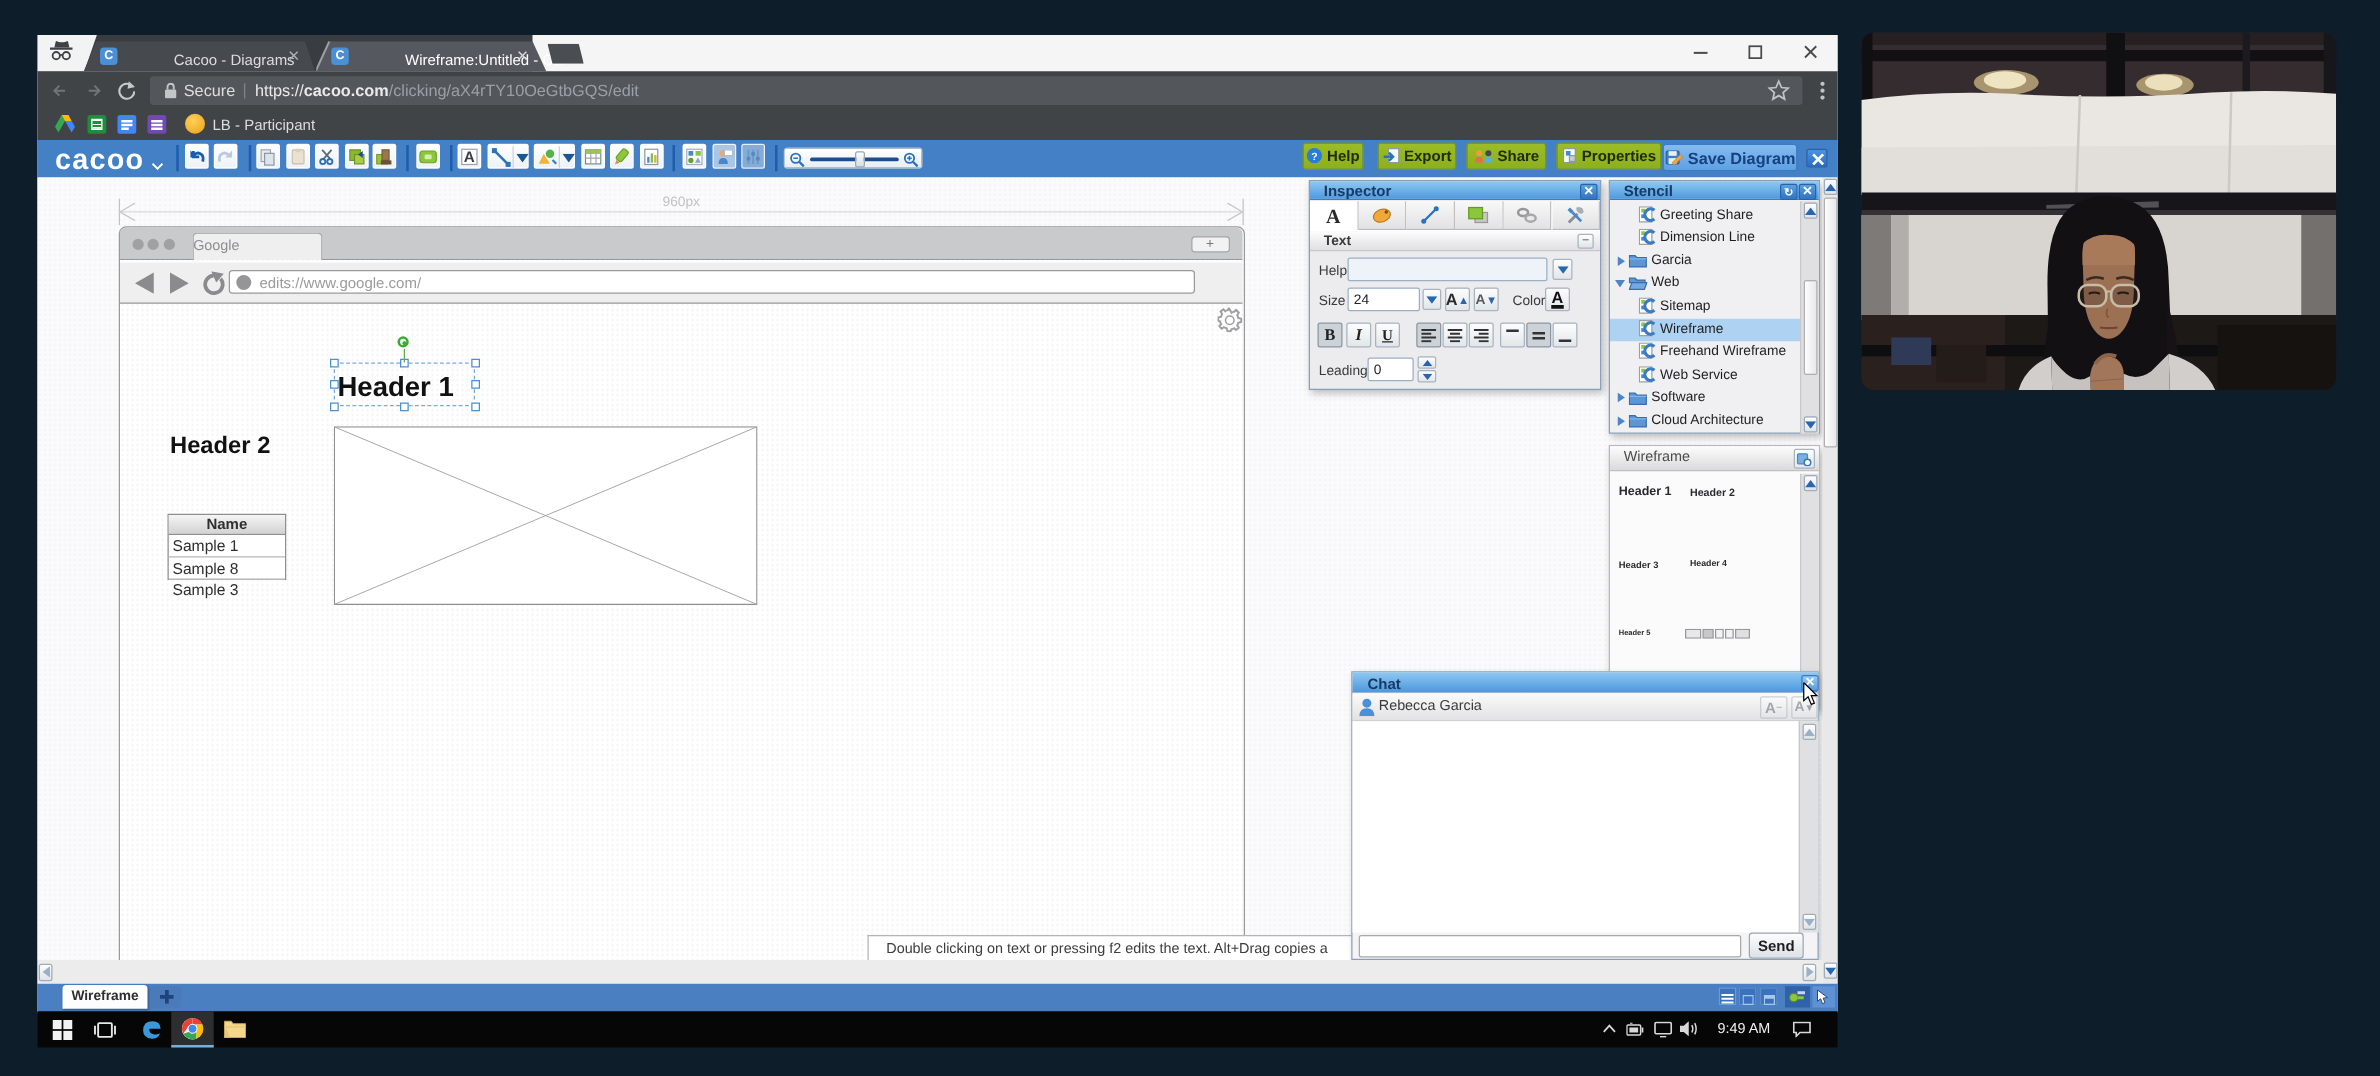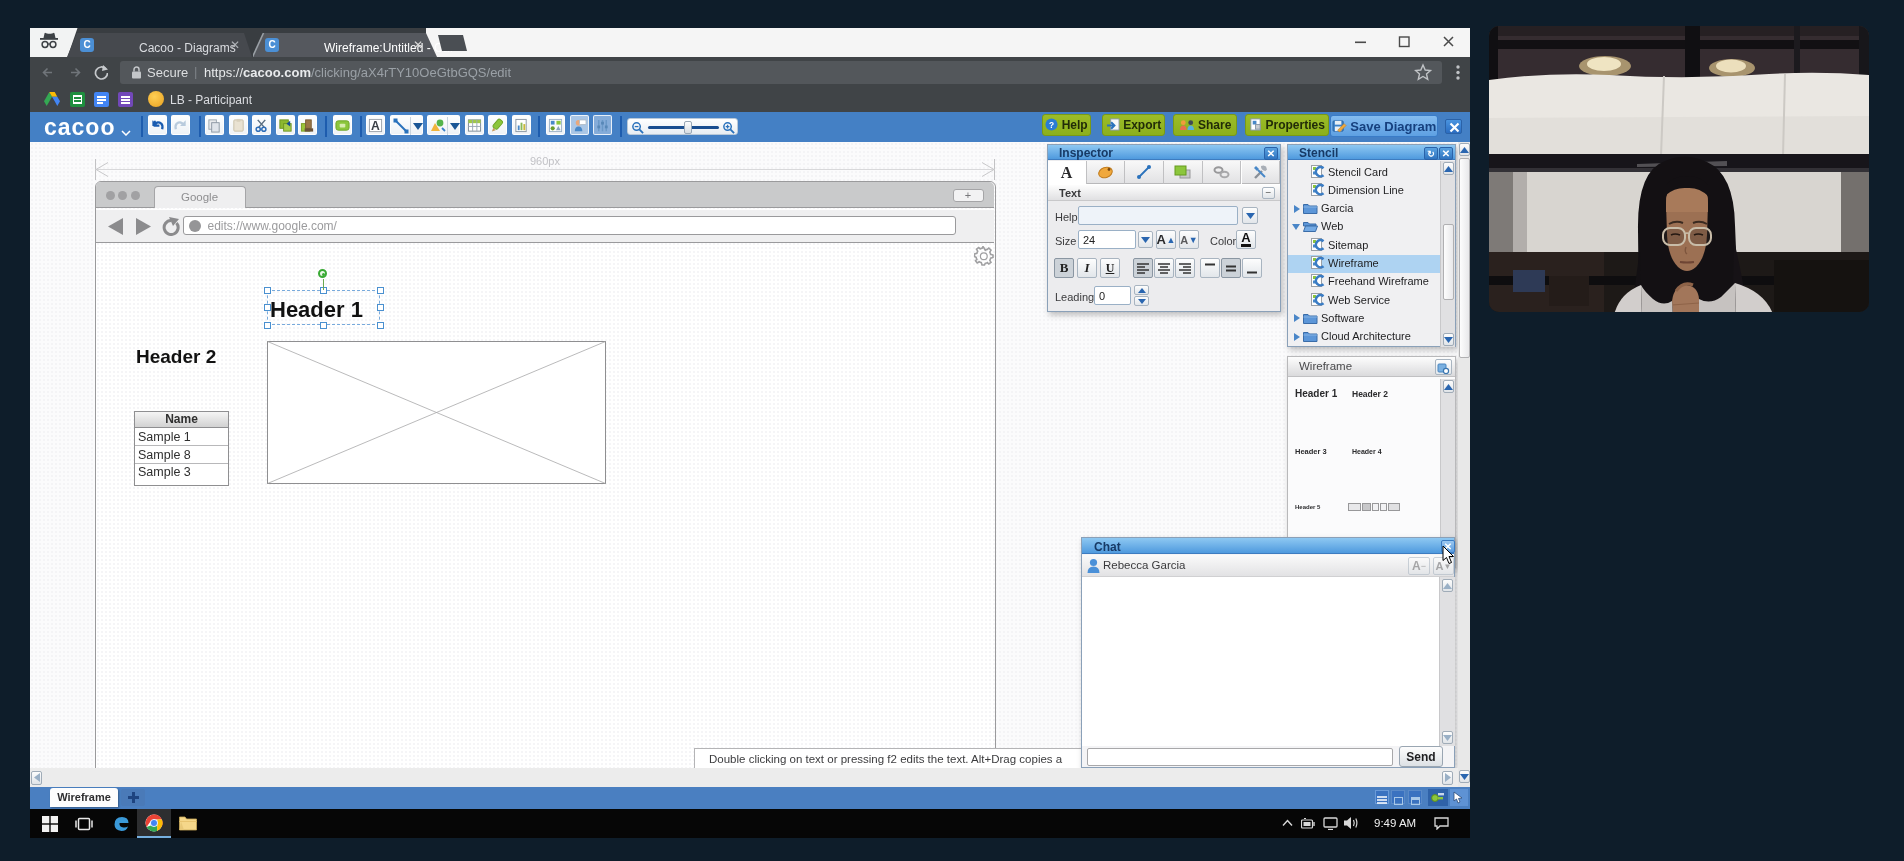--- a/index.html
+++ b/index.html
@@ -370,21 +370,21 @@
       <path d="M15 10.5 L3 17.5 L15 24.5" stroke="#c8c8ca" stroke-width="1" fill="none"></path>
       <path d="M889 10.5 L901 17.5 L889 24.5" stroke="#c8c8ca" stroke-width="1" fill="none"></path>
       <text x="452" y="13" font-size="11" fill="#c2c2c6" text-anchor="middle" font-family="Liberation Sans">960px</text>
     </svg>
 
     <div class="abs" style="left:64.5px;top:39px;width:901px;height:600px;border:1.5px solid #9a9a9c;border-radius:6px 6px 0 0;background-color:#fff;background-image:radial-gradient(#f5f5f7 0.9px, transparent 0.9px);background-size:4px 4px">
       <div class="abs" style="left:0;top:0;width:898px;height:26px;background:#c9cacb;border-radius:5px 5px 0 0;border-bottom:1.5px solid #9a9a9c">
         <div class="abs" style="left:10px;top:9px;width:9px;height:9px;border-radius:50%;background:#a1a1a3"></div>
         <div class="abs" style="left:22px;top:9px;width:9px;height:9px;border-radius:50%;background:#a1a1a3"></div>
         <div class="abs" style="left:35px;top:9px;width:9px;height:9px;border-radius:50%;background:#a1a1a3"></div>
-        <div class="abs" style="left:58px;top:4px;width:92px;height:22px;background:#efeff0;border:1.5px solid #a5a5a7;border-bottom:none;border-radius:4px 4px 0 0;text-align:center;font-size:11.5px;color:#8e8e90;line-height:21px">Google</div>
+        <div class="abs" style="left:58px;top:4px;width:104px;height:22px;background:#efeff0;border:1.5px solid #a5a5a7;border-bottom:none;border-radius:4px 4px 0 0;text-align:left;font-size:11.5px;color:#8e8e90;line-height:21px">Google</div>
         <div class="abs" style="left:857px;top:7px;width:31px;height:13px;background:#f2f2f3;border:1.5px solid #a5a5a7;border-radius:3px;text-align:center;font-size:11px;color:#77777a;line-height:10px">+</div>
       </div>
       <div class="abs" style="left:0;top:27.5px;width:898px;height:33px;background:#efeff0;border-bottom:1.5px solid #9a9a9c">
         <svg class="abs" style="left:11px;top:7px" width="120" height="19" viewBox="0 0 120 19">
           <path d="M16 1 L16 18 L1 9.5 Z" fill="#8b8b8d"></path>
           <path d="M29 1 L29 18 L44 9.5 Z" fill="#8b8b8d"></path>
           <path d="M64 3.5 A 7 7 0 1 0 69.5 6" fill="none" stroke="#8b8b8d" stroke-width="3"></path>
           <path d="M62 0 L72 2 L66 9 Z" fill="#8b8b8d"></path>
         </svg>
         <div class="abs" style="left:87px;top:6.5px;width:773px;height:19px;background:#fff;border:1.5px solid #9a9a9c;border-radius:3px">
@@ -413,21 +413,21 @@
     <div class="abs" style="left:288px;top:126.5px;width:9px;height:9px;border:2px solid #3aaa35;border-radius:50%;background:#eaf6e8"></div>
     <div class="abs" style="left:292px;top:130.5px;width:3px;height:3px;border-radius:50%;background:#3aaa35"></div>
 
     <div class="abs" style="left:106px;top:204px;font-size:19px;font-weight:bold;color:#111">Header 2</div>
 
     <svg class="abs" style="left:237px;top:199px" width="339" height="143" viewBox="0 0 339 143">
       <rect x="0.5" y="0.5" width="338" height="142" fill="#fff" stroke="#8f8f91" stroke-width="1"></rect>
       <path d="M0.5 0.5 L338.5 142.5 M338.5 0.5 L0.5 142.5" stroke="#a8a8aa" stroke-width="0.8"></path>
     </svg>
 
-    <div class="abs" style="left:104px;top:269px;width:95px;height:75px;border:1px solid #8f8f91;background:#fff">
+    <div class="abs" style="left:104px;top:269px;width:95px;height:53px;border:1px solid #8f8f91;background:#fff">
       <div class="abs" style="left:0;top:0;width:93px;height:16px;background:linear-gradient(#f5f5f5,#d2d2d2);border-bottom:1px solid #8f8f91;text-align:center;font-size:12px;font-weight:bold;color:#2f2f2f;line-height:15px">Name</div>
       <div class="abs" style="left:0;top:17px;width:93px;height:17px;font-size:12.5px;color:#2f2f2f;padding-left:3px;line-height:16px;border-bottom:1px solid #b8b8ba">Sample 1</div>
       <div class="abs" style="left:0;top:35px;width:93px;height:17px;font-size:12.5px;color:#2f2f2f;padding-left:3px;line-height:16px;border-bottom:1px solid #b8b8ba">Sample 8</div>
       <div class="abs" style="left:0;top:53px;width:93px;height:15px;font-size:12.5px;color:#2f2f2f;padding-left:3px;line-height:14px">Sample 3</div>
     </div>
 
     <div class="abs" style="left:664px;top:605.5px;width:390px;height:21px;background:#fff;border:1px solid #b4b4b6;border-right:none;border-bottom:none;font-size:11.5px;color:#3c3c3e;line-height:20px;padding-left:14px;white-space:nowrap;overflow:hidden">Double clicking on text or pressing f2 edits the text. Alt+Drag copies a</div>
   </div>
 
   <div class="panel" style="left:1017px;top:116px;width:234px;height:168px;background:#ececee">
@@ -561,21 +561,21 @@
   <div class="panel" style="left:1257px;top:116px;width:169px;height:203px;background:#f0f0f2">
     <div class="ptitle">
         <span>Stencil</span>
       </div>
     <div class="bluebtn" style="right:17px;top:1.5px;font-size:9px">↻</div>
     <div class="bluebtn" style="right:2px;top:1.5px">✕</div>
     <div class="srow" style="top:18px">
         <svg class="sticon" style="left:23px">
           <use href="#stic"></use>
         </svg>
-        <span style="left:40px">Stencil Card</span>
+        <span style="left:40px">Greeting Share</span>
       </div>
     <div class="srow" style="top:36.3px">
         <svg class="sticon" style="left:23px">
           <use href="#stic"></use>
         </svg>
         <span style="left:40px">Dimension Line</span>
       </div>
     <div class="srow" style="top:54.6px">
         <svg class="abs" style="left:6px;top:5px" width="6" height="8" viewBox="0 0 6 8">
           <path d="M0 0 L6 4 L0 8 Z" fill="#4a86c8"></path>

